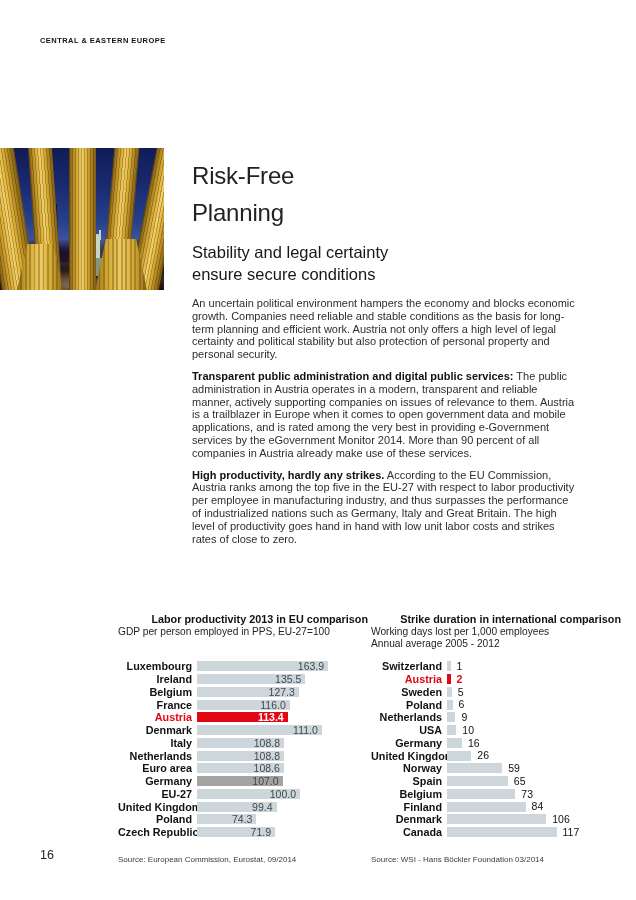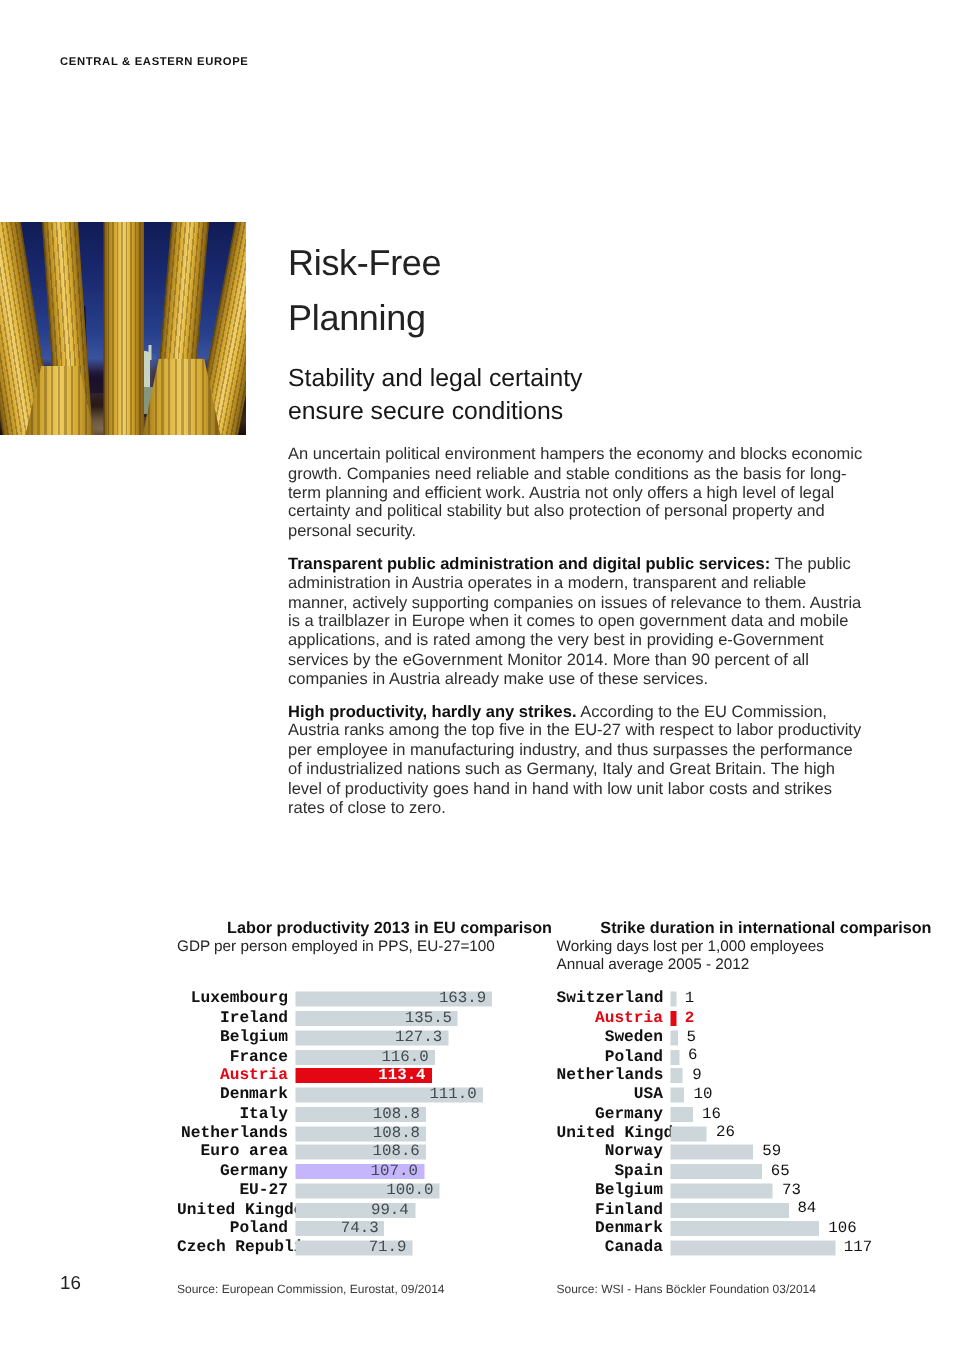--- a/index.html
+++ b/index.html
@@ -56,21 +56,21 @@
   
   .body{position:absolute;left:192px;top:297px;width:386px;font-size:11px;line-height:12.8px;
         color:#2e2e2e;}
   .body p{margin:0 0 9px 0;}
   .lead{font-weight:bold;color:#111;}
 
   
   .chart{position:absolute;top:613px;width:250px;}
   .chart-title{font-size:10.8px;font-weight:bold;color:#111;line-height:12.5px;text-align:right;}
   .chart-subtitle{font-size:10.2px;color:#232323;line-height:12.2px;}
-  .chart-rows{position:absolute;left:0;top:47px;font-family:Liberation Mono, monospace;}
+  .chart-rows{position:absolute;left:0;top:47px;}
   .crow{display:flex;align-items:center;height:12.75px;}
   .clabel{text-align:right;font-size:10.8px;font-weight:bold;color:#111;flex:none;white-space:nowrap;}
   .chart-left{left:118px;}
   .chart-right{left:371px;}
   .chart-left .clabel{width:74px;}
   .chart-right .clabel{width:71px;}
   .cbararea{display:flex;align-items:center;margin-left:5px;height:10px;flex:none;}
   .cbar{position:relative;height:10px;flex:none;}
   .cval-in{position:absolute;right:4px;top:0;line-height:10.5px;font-size:10.5px;color:#41494d;}
   .cval-out{margin-left:6px;font-size:10.5px;color:#111;line-height:10.5px;white-space:nowrap;}
@@ -188,29 +188,29 @@
           <span class="clabel">Euro area</span>
           <span class="cbararea">
             <span class="cbar" style="width: 86.88px; background: rgb(204, 214, 219);">
               <span class="cval-in">108.6</span>
             </span>
           </span>
         </div>
         <div class="crow">
           <span class="clabel">Germany</span>
           <span class="cbararea">
-            <span class="cbar" style="width: 85.6px; background: #c4b5fd;">
+            <span class="cbar" style="width: 85.6px; background: #a3a3a3;">
               <span class="cval-in">107.0</span>
             </span>
           </span>
         </div>
         <div class="crow">
           <span class="clabel">EU-27</span>
           <span class="cbararea">
-            <span class="cbar" style="width: 96px; background: rgb(204, 214, 219);">
+            <span class="cbar" style="width: 68px; background: rgb(204, 214, 219); padding-left: 35px;">
               <span class="cval-in">100.0</span>
             </span>
           </span>
         </div>
         <div class="crow">
           <span class="clabel">United Kingdom</span>
           <span class="cbararea">
             <span class="cbar" style="width: 79.52px; background: rgb(204, 214, 219);">
               <span class="cval-in">99.4</span>
             </span>

